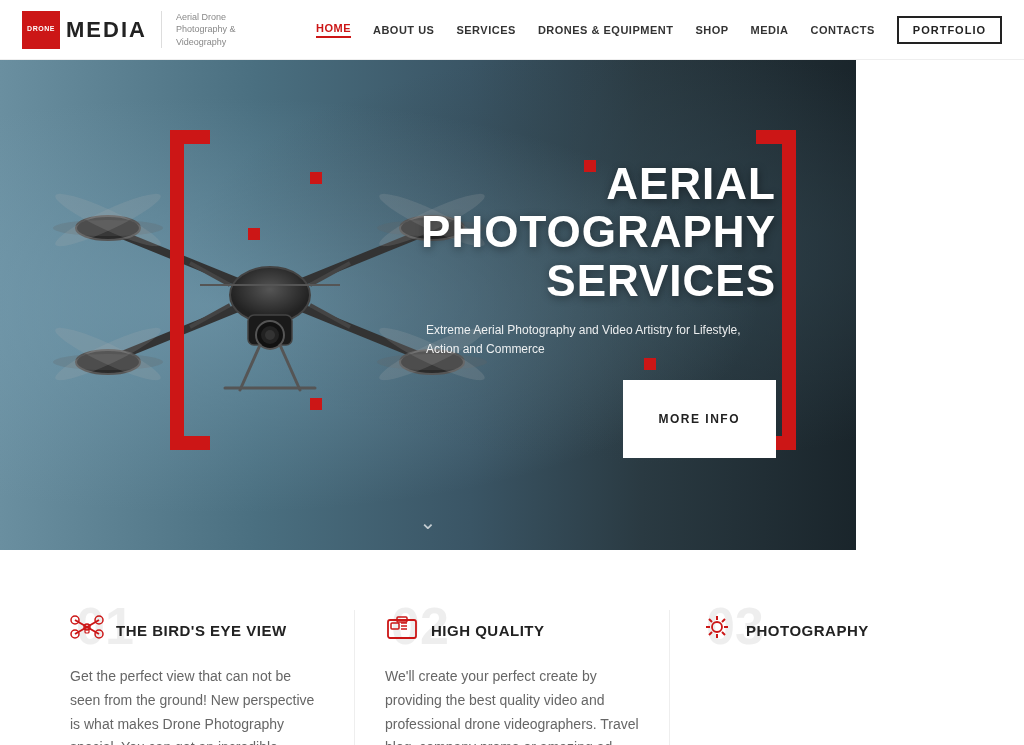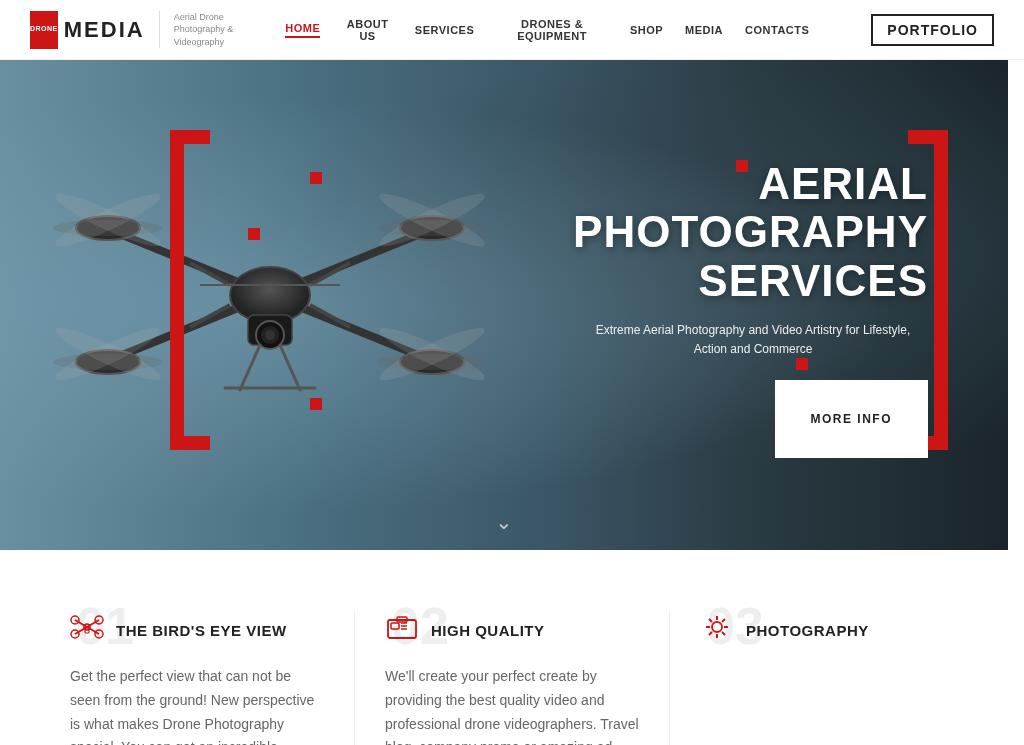--- a/index.html
+++ b/index.html
@@ -2,21 +2,21 @@
 <html><head>
   <meta charset="utf-8">
   <style>
     * { margin: 0; padding: 0; box-sizing: border-box; }
     body { font-family: 'Arial', sans-serif; width: 1024px; overflow-x: hidden; background: #fff; }
 
     
     .header {
       display: flex;
       align-items: center;
-      padding: 12px 30px;
+      padding: 12px 22px;
       background: #fff;
       border-bottom: 1px solid #eee;
       height: 60px;
     }
     .logo-box {
       display: flex;
       align-items: center;
       margin-right: 18px;
     }
     .logo-square {
@@ -67,34 +67,33 @@
       text-align: center;
     }
     nav a.active {
       color: #cc1616;
       border-bottom: 2px solid #cc1616;
       padding-bottom: 2px;
     }
     .portfolio-btn {
       border: 2px solid #222;
       padding: 6px 14px;
-      font-size: 14px;
+      font-size: 11px;
       font-weight: 700;
       color: #222;
       text-transform: uppercase;
       letter-spacing: 1px;
       text-decoration: none;
       cursor: pointer;
-      margin-left: 40px;
     }
 
     
     .hero {
       position: relative;
-      width: 1008px;
+      width: 856px;
       height: 490px;
       overflow: hidden;
       background: linear-gradient(to right, #6a8fa0 0%, #4a6f80 30%, #3a5565 55%, #2a3a42 75%, #1a252b 100%);
     }
     .hero-bg {
       position: absolute;
       inset: 0;
       background:
         radial-gradient(ellipse at 25% 50%, rgba(120,160,180,0.6) 0%, transparent 60%),
         radial-gradient(ellipse at 75% 40%, rgba(50,70,80,0.8) 0%, transparent 50%);
@@ -155,21 +154,21 @@
       text-transform: uppercase;
       line-height: 1.1;
       letter-spacing: 1px;
       text-shadow: 1px 2px 8px rgba(0,0,0,0.4);
     }
     .hero-subtitle {
       font-size: 12px;
       color: rgba(255,255,255,0.9);
       margin-top: 16px;
       line-height: 1.6;
-      text-align: center;
+      text-align: left;
       padding-left: 30px;
     }
     .more-info-btn {
       display: inline-block;
       margin-top: 20px;
       background: #fff;
       color: #222;
       font-size: 12px;
       font-weight: 700;
       letter-spacing: 1.5px;

